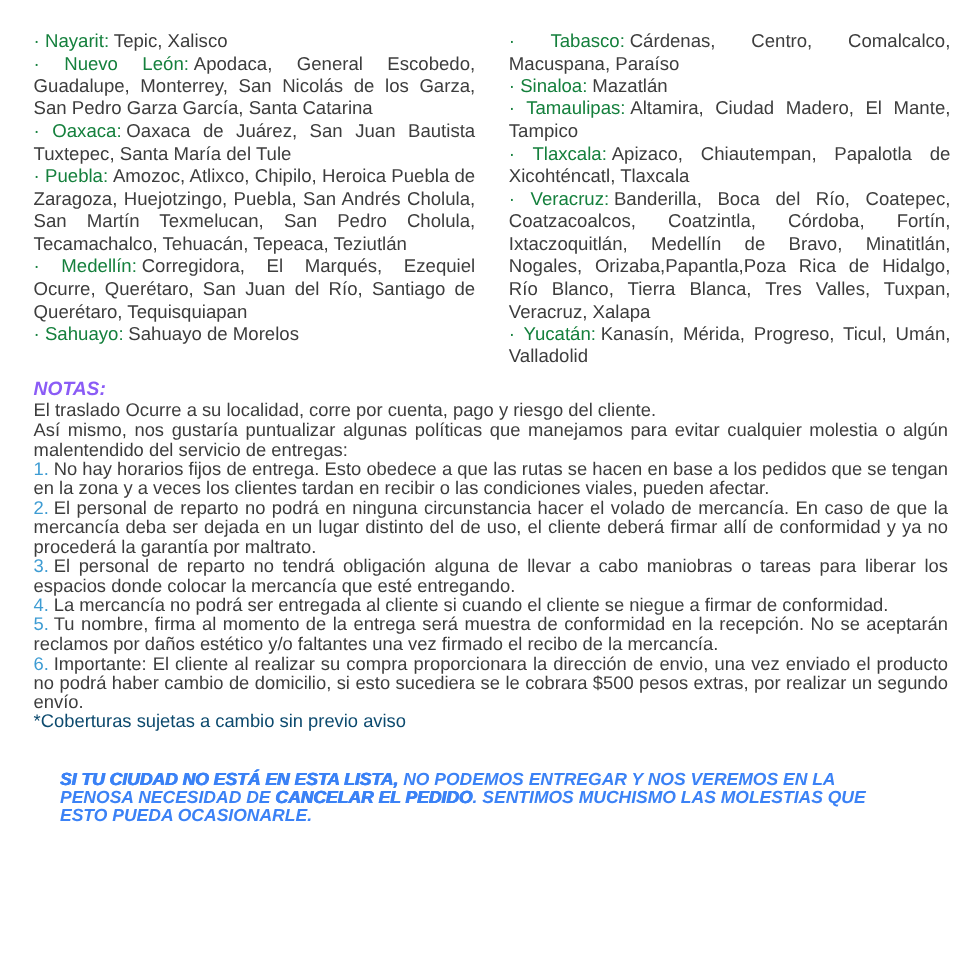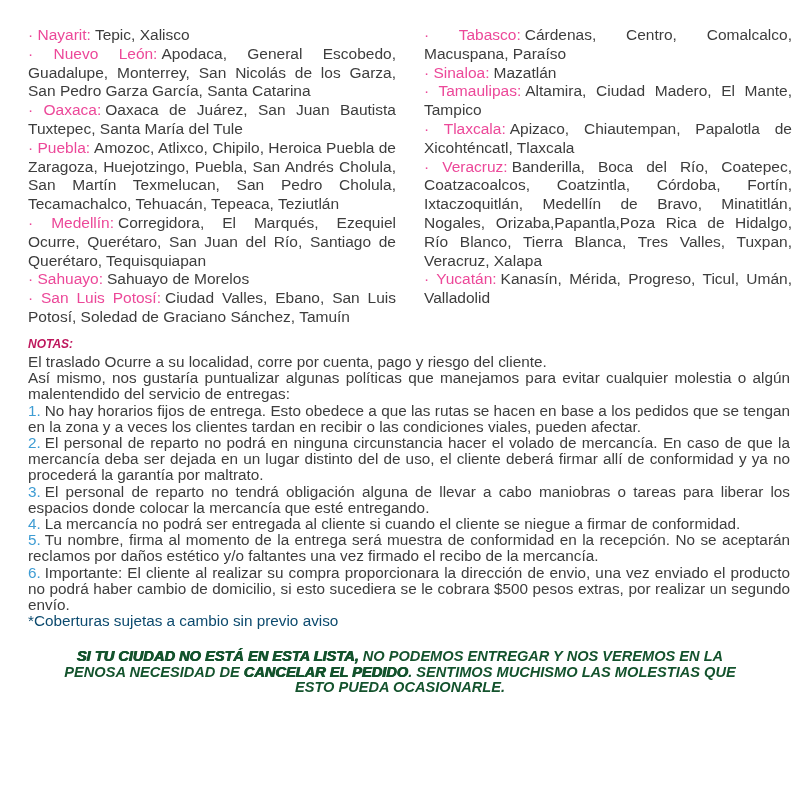--- a/index.html
+++ b/index.html
@@ -19,51 +19,50 @@
     column-gap:28px;
     padding:26px 8px 0 28px;
     font-size:15.5px;
     line-height:18.8px;
   }
   .entry{
     margin:0;
     text-align:justify;
   }
   .state{
-    color:#ec4899;
+    color:#15803d;
     margin-right:4px;
   }
 
   
   .notes{
     margin:9px 10px 0 28px;
     font-size:15.3px;
     line-height:16.2px;
   }
   .notes-title{
-    color:#be185d;
+    color:#8b5cf6;
     font-weight:bold;
     font-style:italic;
-    font-size:12px;
+    font-size:16px;
     margin-bottom:2px;
   }
   .intro-line{margin:0;text-align:justify;}
   .note{margin:0;text-align:justify;}
   .num{color:#3e9cd3;margin-right:4px;}
   .footnote{
     margin:0;
     color:#0c4a6e;
   }
 
   
   .warning{
-    margin:20px auto 0 auto;
+    margin:32px auto 0 auto;
     max-width:700px;
-    text-align:center;
-    color:#14532d;
+    color:#3b82f6;
     font-weight:bold;
     font-style:italic;
     font-size:14.6px;
     line-height:15.4px;
   }
   .xb{
     
     text-shadow:0.5px 0 0 currentColor, -0.3px 0 0 currentColor;
   }
 </style>
@@ -73,21 +72,20 @@
 <div class="page">
 
   <div class="columns">
     <div class="col">
       <p class="entry"><span class="state">· Nayarit:</span><span>Tepic, Xalisco</span></p>
       <p class="entry"><span class="state">· Nuevo León:</span><span>Apodaca, General Escobedo, Guadalupe, Monterrey, San Nicolás de los Garza, San Pedro Garza García, Santa Catarina</span></p>
       <p class="entry"><span class="state">· Oaxaca:</span><span>Oaxaca de Juárez, San Juan Bautista Tuxtepec, Santa María del Tule</span></p>
       <p class="entry"><span class="state">· Puebla:</span><span>Amozoc, Atlixco, Chipilo, Heroica Puebla de Zaragoza, Huejotzingo, Puebla, San Andrés Cholula, San Martín Texmelucan, San Pedro Cholula, Tecamachalco, Tehuacán, Tepeaca, Teziutlán</span></p>
       <p class="entry"><span class="state">· Medellín:</span><span>Corregidora, El Marqués, Ezequiel Ocurre, Querétaro, San Juan del Río, Santiago de Querétaro, Tequisquiapan</span></p>
       <p class="entry"><span class="state">· Sahuayo:</span><span>Sahuayo de Morelos</span></p>
-      <p class="entry"><span class="state">· San Luis Potosí:</span><span>Ciudad Valles, Ebano, San Luis Potosí, Soledad de Graciano Sánchez, Tamuín</span></p>
     </div>
     <div class="col">
       <p class="entry"><span class="state">· Tabasco:</span><span>Cárdenas, Centro, Comalcalco, Macuspana, Paraíso</span></p>
       <p class="entry"><span class="state">· Sinaloa:</span><span>Mazatlán</span></p>
       <p class="entry"><span class="state">· Tamaulipas:</span><span>Altamira, Ciudad Madero, El Mante, Tampico</span></p>
       <p class="entry"><span class="state">· Tlaxcala:</span><span>Apizaco, Chiautempan, Papalotla de Xicohténcatl, Tlaxcala</span></p>
       <p class="entry"><span class="state">· Veracruz:</span><span>Banderilla, Boca del Río, Coatepec, Coatzacoalcos, Coatzintla, Córdoba, Fortín, Ixtaczoquitlán, Medellín de Bravo, Minatitlán, Nogales, Orizaba,Papantla,Poza Rica de Hidalgo, Río Blanco, Tierra Blanca, Tres Valles, Tuxpan, Veracruz, Xalapa</span></p>
       <p class="entry"><span class="state">· Yucatán:</span><span>Kanasín, Mérida, Progreso, Ticul, Umán, Valladolid</span></p>
     </div>
   </div>

